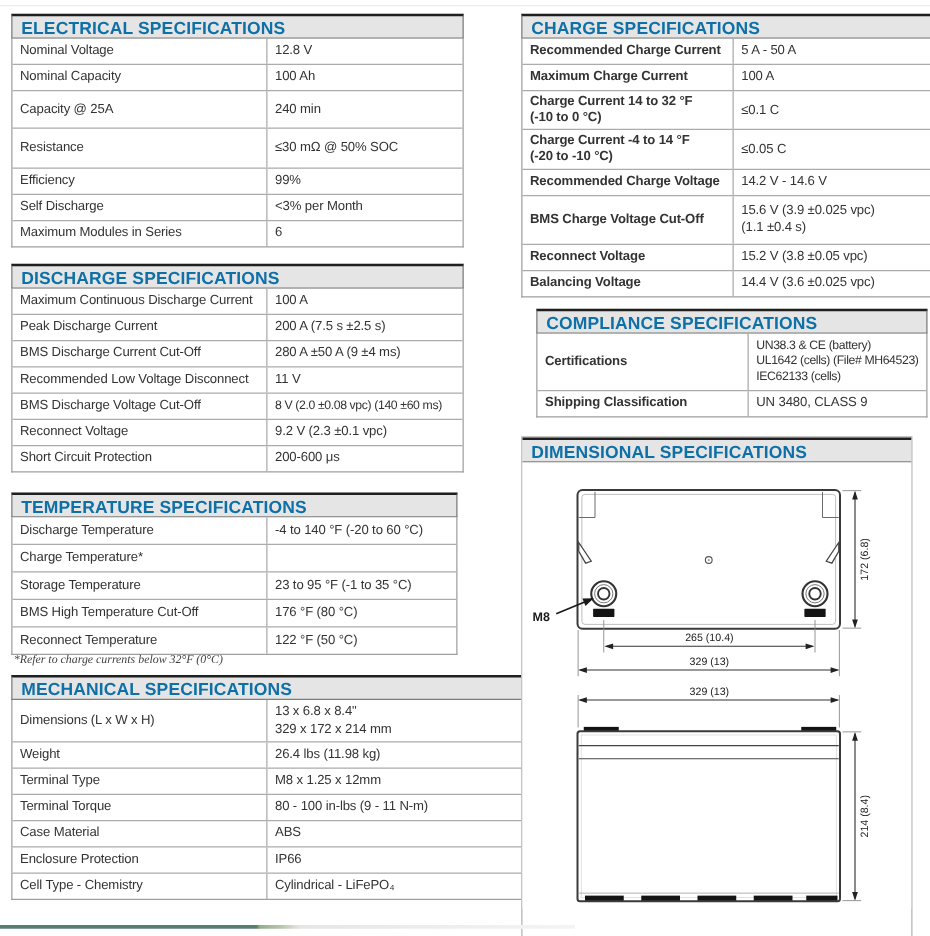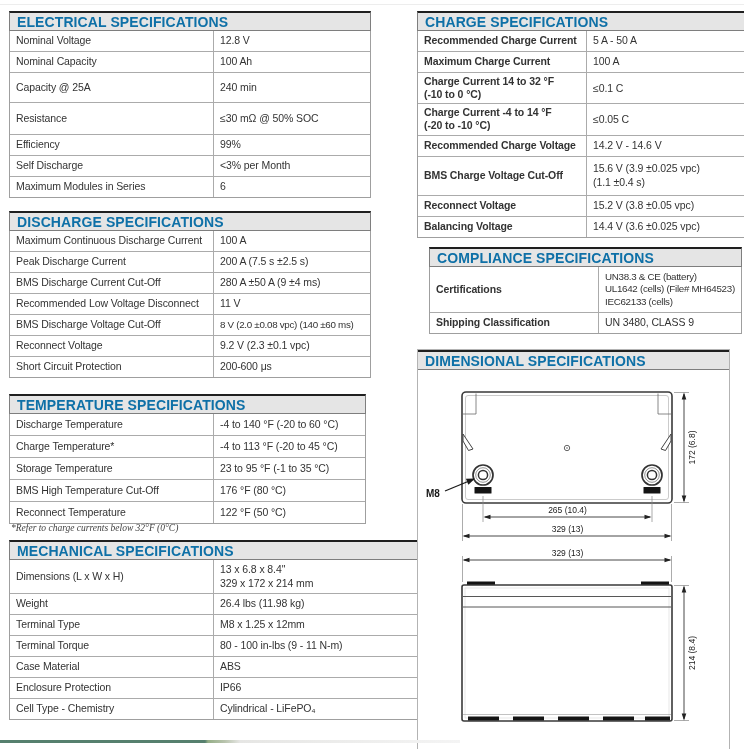--- a/index.html
+++ b/index.html
@@ -126,21 +126,20 @@
 
 <div class="spec-table left-col rows21" id="temperature">
   <div class="spec-header">TEMPERATURE SPECIFICATIONS</div>
   <div class="spec-rows">
     <div class="trow">
       <div class="tcell lbl">Discharge Temperature</div>
       <div class="tcell val">-4 to 140 °F (-20 to 60 °C)</div>
     </div>
     <div class="trow">
       <div class="tcell lbl">Charge Temperature*</div>
-      <div class="tcell val">-4 to 113 °F (-20 to 45 °C)</div>
     </div>
     <div class="trow">
       <div class="tcell lbl">Storage Temperature</div>
       <div class="tcell val">23 to 95 °F (-1 to 35 °C)</div>
     </div>
     <div class="trow">
       <div class="tcell lbl">BMS High Temperature Cut-Off</div>
       <div class="tcell val">176 °F (80 °C)</div>
     </div>
     <div class="trow">

